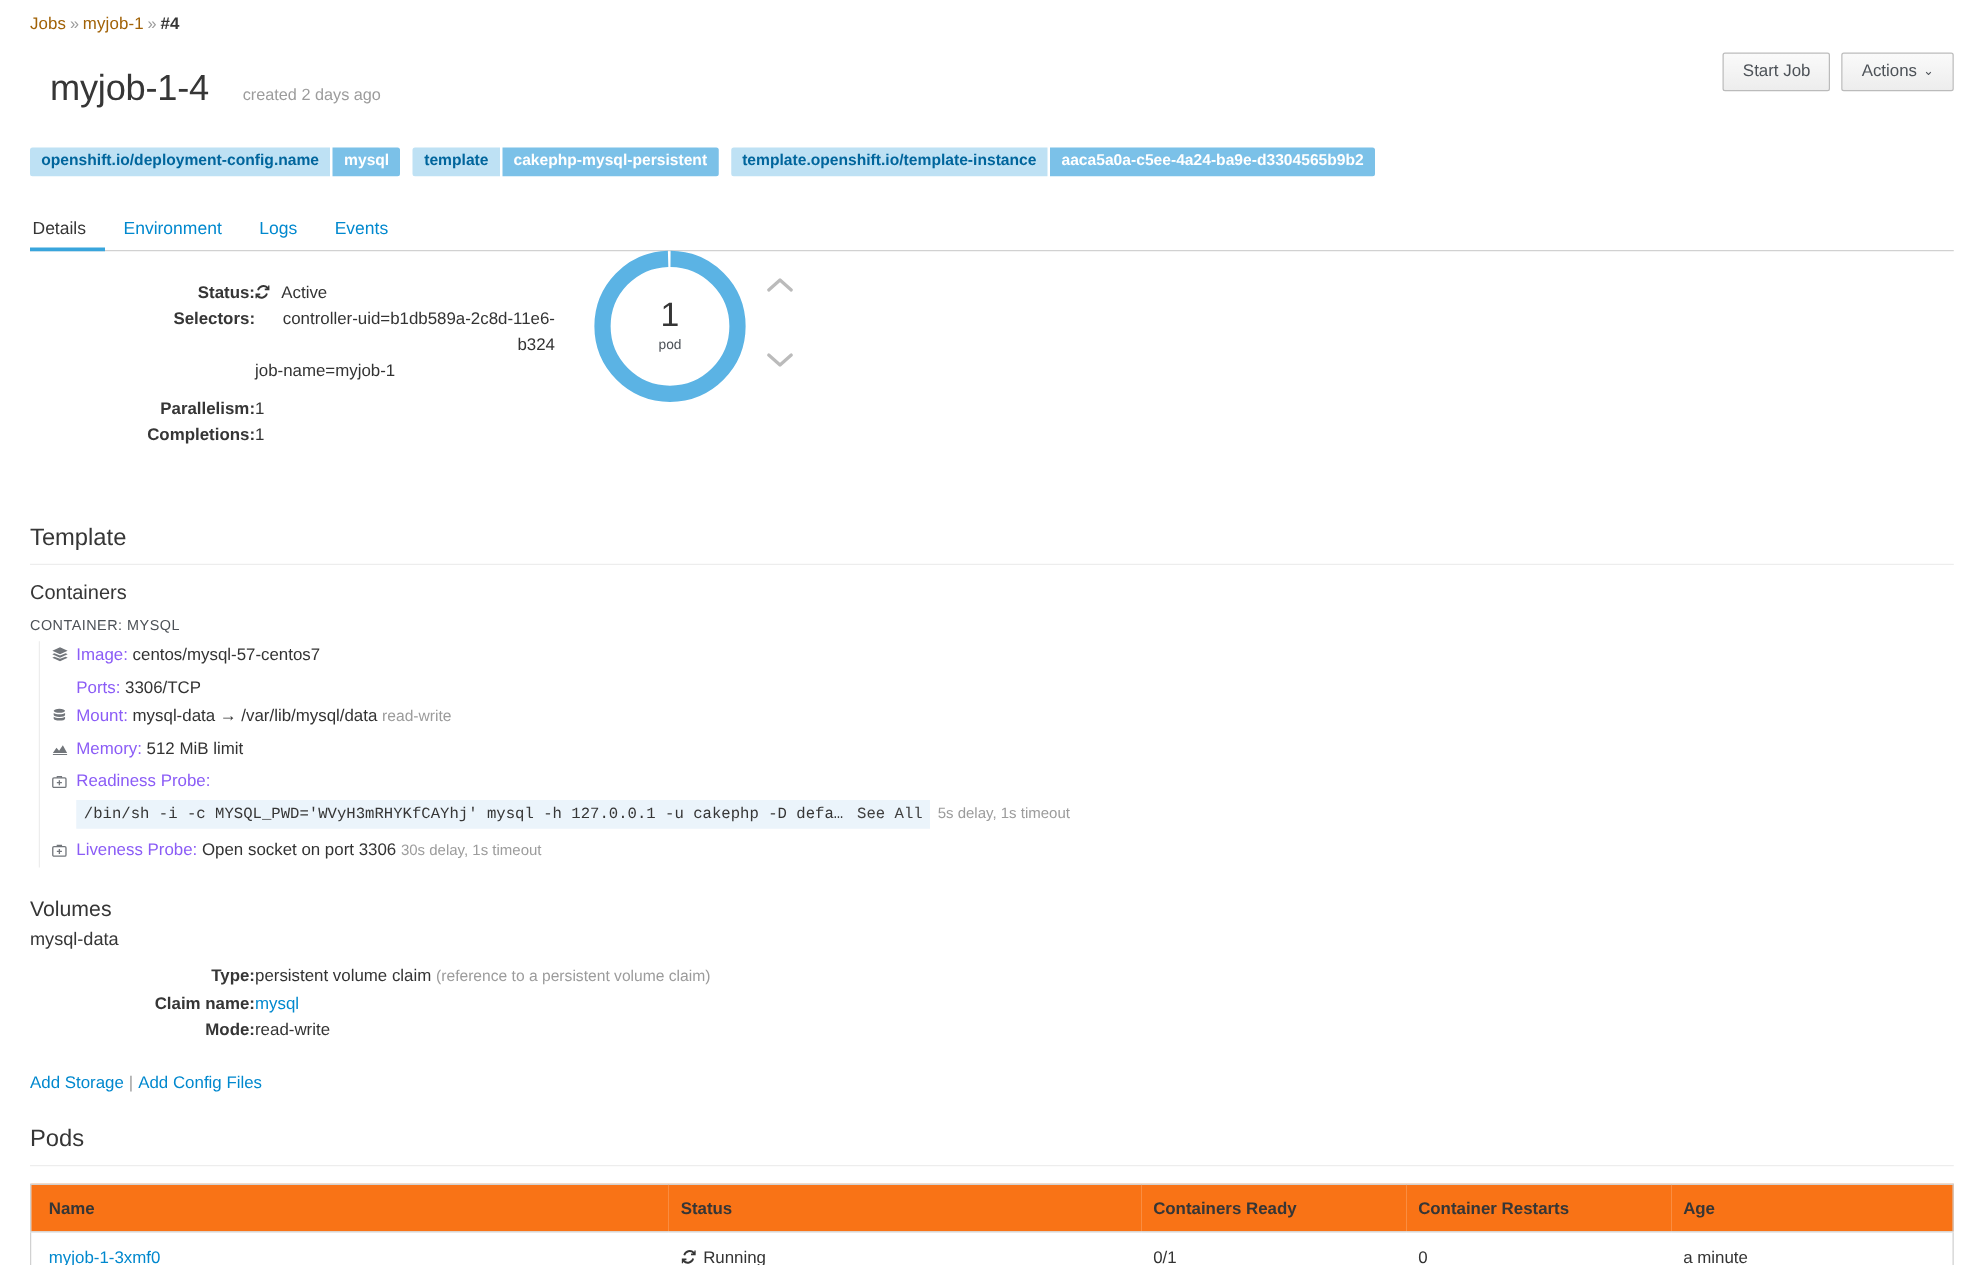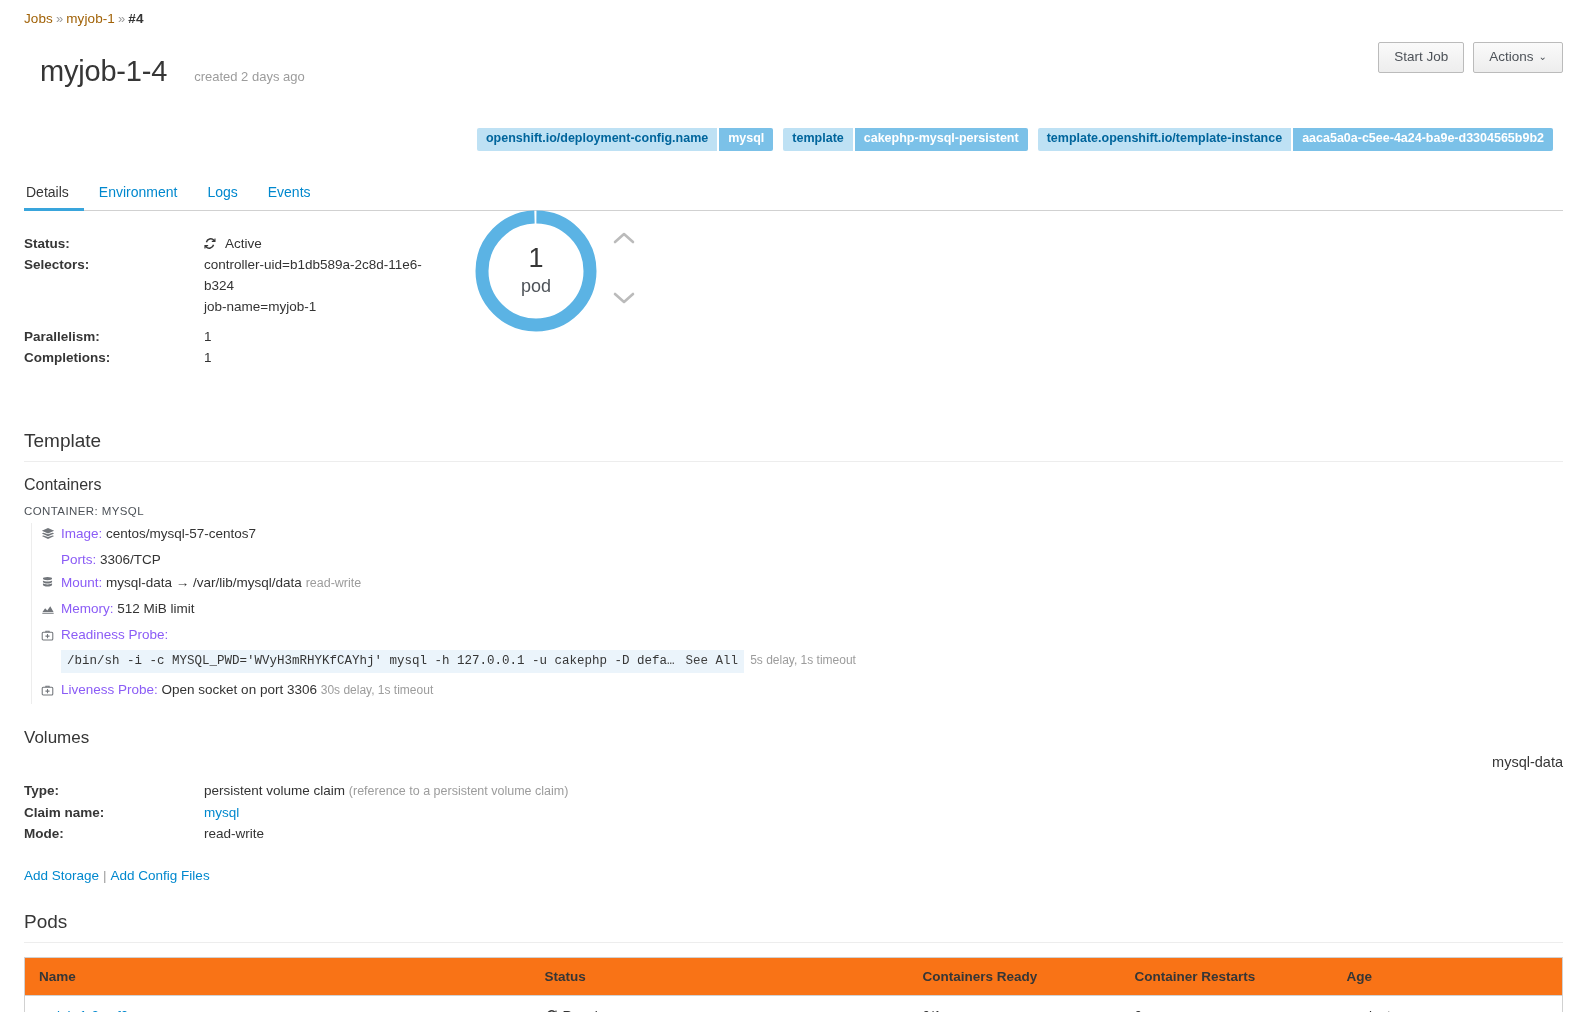--- a/index.html
+++ b/index.html
@@ -42,21 +42,21 @@
     font-family: "Liberation Sans", sans-serif;
     font-size: 13.5px; color: #4d5258;
     background: linear-gradient(to bottom, #fafafa 0%, #ededed 100%);
     border: 1px solid #bbbbbb; border-radius: 2px;
     padding: 5px 15px 6px; cursor: pointer; line-height: 1.3;
     white-space: nowrap;
   }
   .btn .caret { font-size: 10px; margin-left: 5px; position: relative; top: -1px;}
 
   
-  .labels { margin-top: 24px; display: flex; flex-wrap: wrap; justify-content: flex-end; }
+  .labels { margin-top: 14px; display: flex; flex-wrap: wrap; }
   .label-pair { display: flex; margin-right: 10px; margin-bottom: 4px; }
   .label-key {
     background: #bee1f4; color: #00659c;
     font-size: 12.5px; font-weight: bold;
     padding: 3px 9px 4px; line-height: 1.25;
     border-radius: 2px 0 0 2px;
   }
   .label-val {
     background: #7bc1e8; color: #ffffff;
     font-size: 12.5px; font-weight: bold;
@@ -75,42 +75,42 @@
     font-size: 14px; color: #0088ce;
     padding: 6px 15px 8px; cursor: pointer;
     position: relative; top: 1px;
     border-bottom: 3px solid transparent;
   }
   .tab:first-child { padding-left: 2px; }
   .tab.active { color: #363636; border-bottom-color: #39a5dc; font-weight: 400;}
 
   
   .details-area { display: flex; margin-top: 22px; }
-  .dl { width: 420px; flex: 0 0 auto; font-size: 13.5px; }
+  .dl { width: 420px; flex: 0 0 auto; font-size: 13.5px; text-align: right; }
   .dl-row { display: flex; line-height: 21px; }
   .dl-key { width: 180px; font-weight: bold; color: #363636; flex: 0 0 180px;}
   .dl-val { color: #333333; }
   .dl-val.cont { margin-left: 180px; }
 
   .icon-sync {
     display: inline-block; width: 13px; height: 13px;
     vertical-align: -2px; margin-right: 5px;
   }
 
   
   .donut-wrap { display: flex; align-items: flex-start; margin-left: 28px; margin-top: -26px;}
   .donut { position: relative; width: 128px; height: 128px; }
   .donut svg { display:block; }
   .donut-center {
     position: absolute; inset: 0;
     display: flex; flex-direction: column;
     align-items: center; justify-content: center;
   }
   .donut-num { font-size: 27px; font-weight: 300; color: #363636; line-height: 1; }
-  .donut-label { font-size: 18px; color: #4d5258; margin-top: 4px; }
+  .donut-label { font-size: 11px; color: #4d5258; margin-top: 4px; }
   .spinner-arrows {
     display: flex; flex-direction: column; justify-content: space-between;
     height: 74px; margin-left: 13px; margin-top: 24px;
   }
   .chev { width: 22px; height: 14px; cursor: pointer; }
 
   
   h2.section {
     font-size: 19px; font-weight: 400; color: #363636;
     margin: 0 0 0 0; padding-bottom: 9px;
@@ -141,21 +141,21 @@
     background: #ebf4fb; color: #363636;
     font-family: "Liberation Mono", monospace; font-size: 12.5px;
     padding: 2px 6px; line-height: 19px; white-space: nowrap;
   }
   .cmd .see-all { color: #404040; cursor: pointer; margin-left: 11px; }
   .probe-meta { font-size: 12px; color: #9c9c9c; }
 
   
   .sec-volumes { margin-top: 24px; }
   h3.vol-title { font-size: 17px; font-weight: 400; color: #363636; margin: 0 0 2px;}
-  .vol-name { font-size: 14.5px; color: #363636; margin: 6px 0 10px; text-align: right; }
+  .vol-name { font-size: 14.5px; color: #363636; margin: 6px 0 10px; }
   a.link { color: #0088ce; text-decoration: none; cursor: pointer; }
   .storage-links { margin-top: 24px; font-size: 13.5px; }
   .storage-links .pipe { color: #9c9c9c; margin: 0 4px; }
 
   
   .sec-pods { margin-top: 28px; }
   table.pods {
     width: 100%; border-collapse: collapse; margin-top: 14px;
     border: 1px solid #d1d1d1; font-size: 13.5px;
   }

